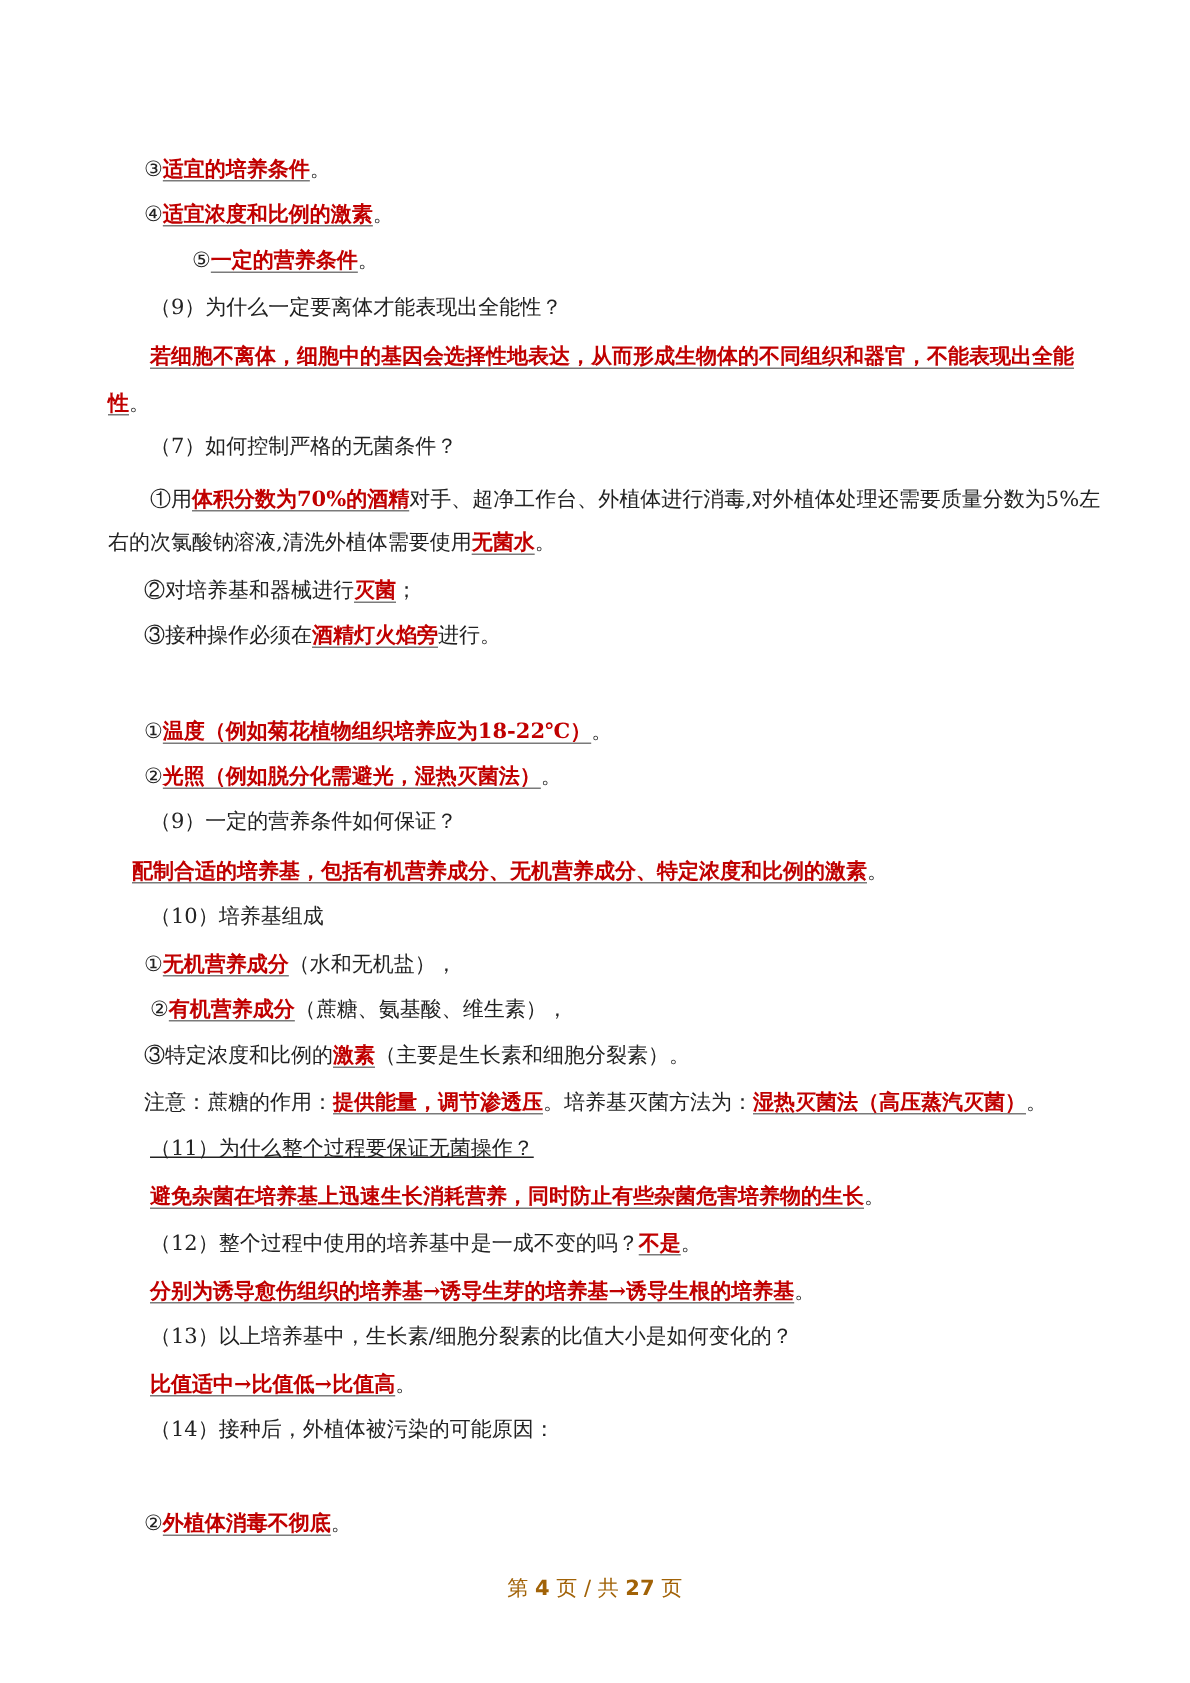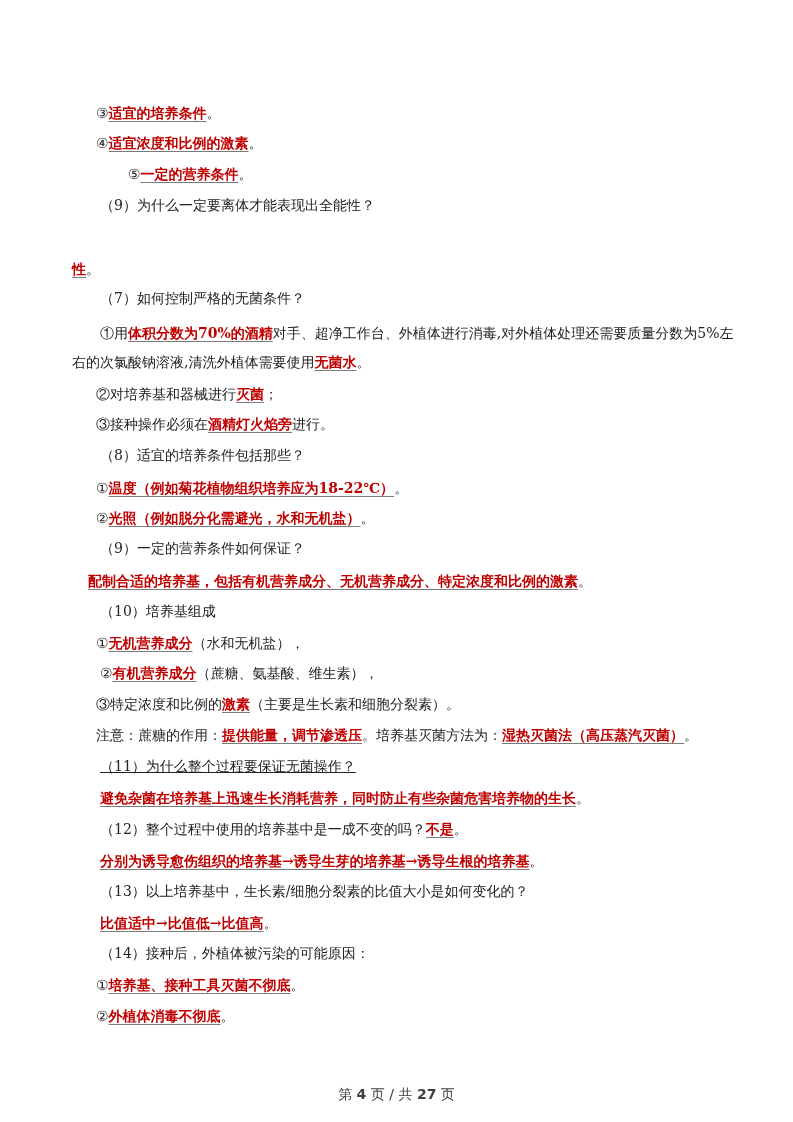--- a/index.html
+++ b/index.html
@@ -13,57 +13,56 @@
     position: absolute; left: 0; white-space: nowrap;
     font-size: 14px; line-height: 20px;
   }
   .ans {
     color: #c00000; font-weight: bold;
     text-decoration: underline; text-decoration-color: #7a7a7a;
     text-underline-offset: 3px; text-decoration-thickness: 1px;
   }
   .plain { color: #222222; }
   .footer {
-    position: absolute; top: 1086px; left: 0; width: 793px; text-align: center;
-    font-size: 14px; color: #404040; font-family: "DejaVu Sans", "Liberation Sans", sans-serif;
+    position: absolute; top: 1050px; left: 0; width: 793px; text-align: center;
+    font-size: 14px; color: #a16207; font-family: "DejaVu Sans", "Liberation Sans", sans-serif;
   }
   .footer .num { font-weight: bold; }
 </style>
 </head>
 <body>
 
 <div class="page" id="page">
     <div class="line" style="top: 103px; left: 96px;"><span class="plain">③</span><span class="ans">适宜的培养条件</span><span class="plain">。</span></div>
     <div class="line" style="top: 133px; left: 96px;"><span class="plain">④</span><span class="ans">适宜浓度和比例的激素</span><span class="plain">。</span></div>
     <div class="line" style="top: 164px; left: 96px; margin-left: 32px;"><span class="plain">⑤</span><span class="ans">一定的营养条件</span><span class="plain">。</span></div>
     <div class="line" style="top: 195px; left: 100px;"><span class="plain">（9）为什么一定要离体才能表现出全能性？</span></div>
+    <div class="line" style="top: 228px; left: 100px;"><span class="ans">若细胞不离体，细胞中的基因会选择性地表达，从而形成生物体的不同组织和器官，不能表现出全能</span></div>
     <div class="line" style="top: 259px; left: 72px;"><span class="ans">性</span><span class="plain">。</span></div>
     <div class="line" style="top: 288px; left: 100px;"><span class="plain">（7）如何控制严格的无菌条件？</span></div>
     <div class="line" style="top: 323px; left: 100px;"><span class="plain">①用</span><span class="ans">体积分数为70%的酒精</span><span class="plain">对手、超净工作台、外植体进行消毒,对外植体处理还需要质量分数为5%左</span></div>
     <div class="line" style="top: 352px; left: 72px;"><span class="plain">右的次氯酸钠溶液,清洗外植体需要使用</span><span class="ans">无菌水</span><span class="plain">。</span></div>
     <div class="line" style="top: 414px; left: 96px;"><span class="plain">③接种操作必须在</span><span class="ans">酒精灯火焰旁</span><span class="plain">进行。</span></div>
     <div class="line" style="top: 384px; left: 96px;"><span class="plain">②对培养基和器械进行</span><span class="ans">灭菌</span><span class="plain">；</span></div>
-    <div class="line" style="top: 445px; left: 100px;"><span class="plain">（8）适宜的培养条件包括那些？</span></div>
     <div class="line" style="top: 478px; left: 96px;"><span class="plain">①</span><span class="ans">温度（例如菊花植物组织培养应为18-22℃）</span><span class="plain">。</span></div>
-    <div class="line" style="top: 508px; left: 96px;"><span class="plain">②</span><span class="ans">光照（例如脱分化需避光，水和无机盐）</span><span class="plain">。</span></div>
+    <div class="line" style="top: 508px; left: 96px;"><span class="plain">②</span><span class="ans">光照（例如脱分化需避光，湿热灭菌法）</span><span class="plain">。</span></div>
     <div class="line" style="top: 538px; left: 100px;"><span class="plain">（9）一定的营养条件如何保证？</span></div>
     <div class="line" style="top: 571px; left: 88px;"><span class="ans">配制合适的培养基，包括有机营养成分、无机营养成分、特定浓度和比例的激素</span><span class="plain">。</span></div>
     <div class="line" style="top: 601px; left: 100px;"><span class="plain">（10）培养基组成</span></div>
     <div class="line" style="top: 633px; left: 96px;"><span class="plain">①</span><span class="ans">无机营养成分</span><span class="plain">（水和无机盐），</span></div>
     <div class="line" style="top: 663px; left: 100px;"><span class="plain">②</span><span class="ans">有机营养成分</span><span class="plain">（蔗糖、氨基酸、维生素），</span></div>
     <div class="line" style="top: 725px; left: 96px;"><span class="plain">注意：蔗糖的作用：</span><span class="ans">提供能量，调节渗透压</span><span class="plain">。培养基灭菌方法为：</span><span class="ans">湿热灭菌法（高压蒸汽灭菌）</span><span class="plain">。</span></div>
     <div class="line" style="top: 694px; left: 96px;"><span class="plain">③特定浓度和比例的</span><span class="ans">激素</span><span class="plain">（主要是生长素和细胞分裂素）。</span></div>
     <div class="line" style="top: 756px; left: 100px; text-decoration: underline;"><span class="plain">（11）为什么整个过程要保证无菌操作？</span></div>
     <div class="line" style="top: 788px; left: 100px;"><span class="ans">避免杂菌在培养基上迅速生长消耗营养，同时防止有些杂菌危害培养物的生长</span><span class="plain">。</span></div>
     <div class="line" style="top: 819px; left: 100px;"><span class="plain">（12）整个过程中使用的培养基中是一成不变的吗？</span><span class="ans">不是</span><span class="plain">。</span></div>
     <div class="line" style="top: 851px; left: 100px;"><span class="ans">分别为诱导愈伤组织的培养基→诱导生芽的培养基→诱导生根的培养基</span><span class="plain">。</span></div>
     <div class="line" style="top: 881px; left: 100px;"><span class="plain">（13）以上培养基中，生长素/细胞分裂素的比值大小是如何变化的？</span></div>
     <div class="line" style="top: 913px; left: 100px;"><span class="ans">比值适中→比值低→比值高</span><span class="plain">。</span></div>
     <div class="line" style="top: 943px; left: 100px;"><span class="plain">（14）接种后，外植体被污染的可能原因：</span></div>
-    <div class="line" style="top: 975px; left: 96px;"><span class="plain">①</span><span class="ans">培养基、接种工具灭菌不彻底</span><span class="plain">。</span></div>
     <div class="line" style="top: 1006px; left: 96px;"><span class="plain">②</span><span class="ans">外植体消毒不彻底</span><span class="plain">。</span></div>
   </div>
 
 <div class="footer">
   <span>第</span>
   <span class="num">4</span>
   <span>页 / 共</span>
   <span class="num">27</span>
   <span>页</span>
 </div>

